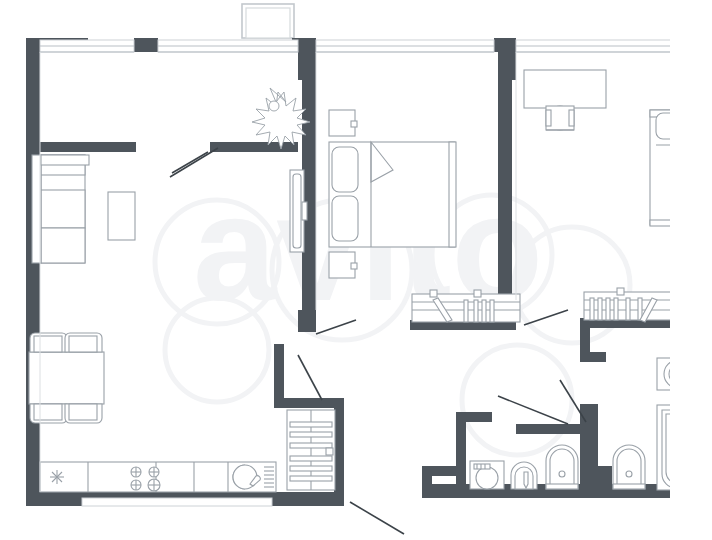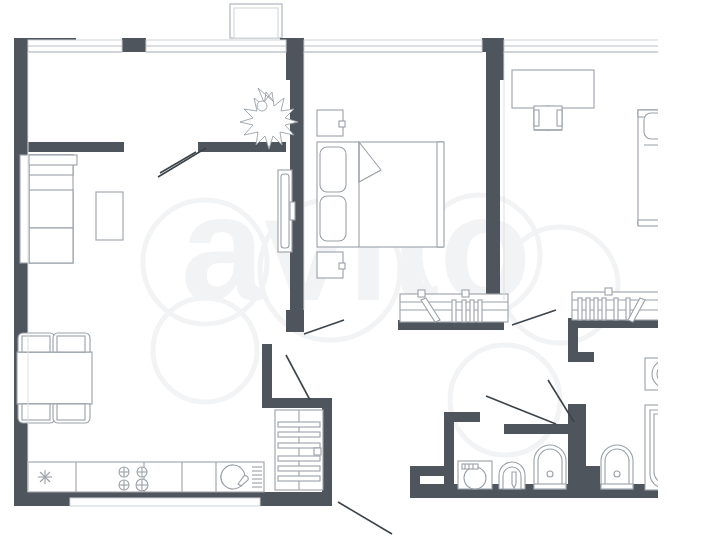--- a/index.html
+++ b/index.html
@@ -1,18 +1,18 @@
 <!DOCTYPE html>
 <html><head>
 <meta charset="utf-8">
 <title>Floor Plan</title>
 <style>
   html,body{margin:0;padding:0;background:#ffffff;}
   body{font-family:"Liberation Sans", sans-serif;}
-  #plan-root{position:relative;width:658px;height:540px;background:#ffffff;overflow:hidden;}
+  #plan-root{position:relative;width:658px;height:540px;background:#ffffff;overflow:hidden;padding-left:12px;}
   #plan-svg{display:block;width:712px;height:540px;}
   .wm{fill:#f2f3f5;}
 </style>
 </head>
 <body>
 
 <div id="plan-root">
 <svg id="plan-svg" viewBox="0 0 712 540" xmlns="http://www.w3.org/2000/svg">
 
   <rect x="0" y="0" width="712" height="540" fill="#ffffff"></rect>

